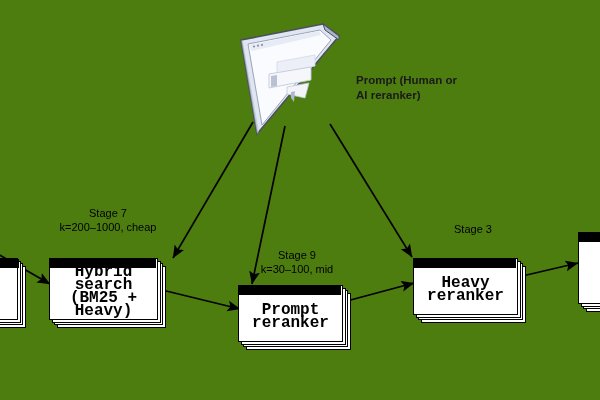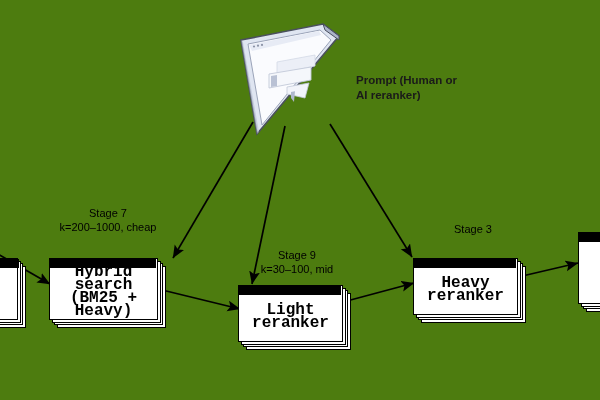--- a/index.html
+++ b/index.html
@@ -188,21 +188,21 @@
     <span class="line2">k=30–100, mid</span>
   </div>
 
   <div class="stackbox" style="left:238px; top:285px; width:105px; height:57px;">
     <div class="sheet back3" style="width:105px; height:57px;"></div>
     <div class="sheet back2" style="width:105px; height:57px;"></div>
     <div class="sheet back1" style="width:105px; height:57px;"></div>
     <div class="sheet front" style="width:105px; height:57px;">
       <div class="titlebar" style="width:101.8px;"></div>
       <div class="boxtext">
-        <em>Light reranker</em>
+        <em>Prompt reranker</em>
       </div>
     </div>
   </div>
 
   <div class="stage-label" style="left:398px; top:222px; width:150px;">
     <span class="line1">Stage 3</span>
   </div>
 
   <div class="stackbox" style="left:413px; top:258px; width:105px; height:57px;">
     <div class="sheet back3" style="width:105px; height:57px;"></div>

